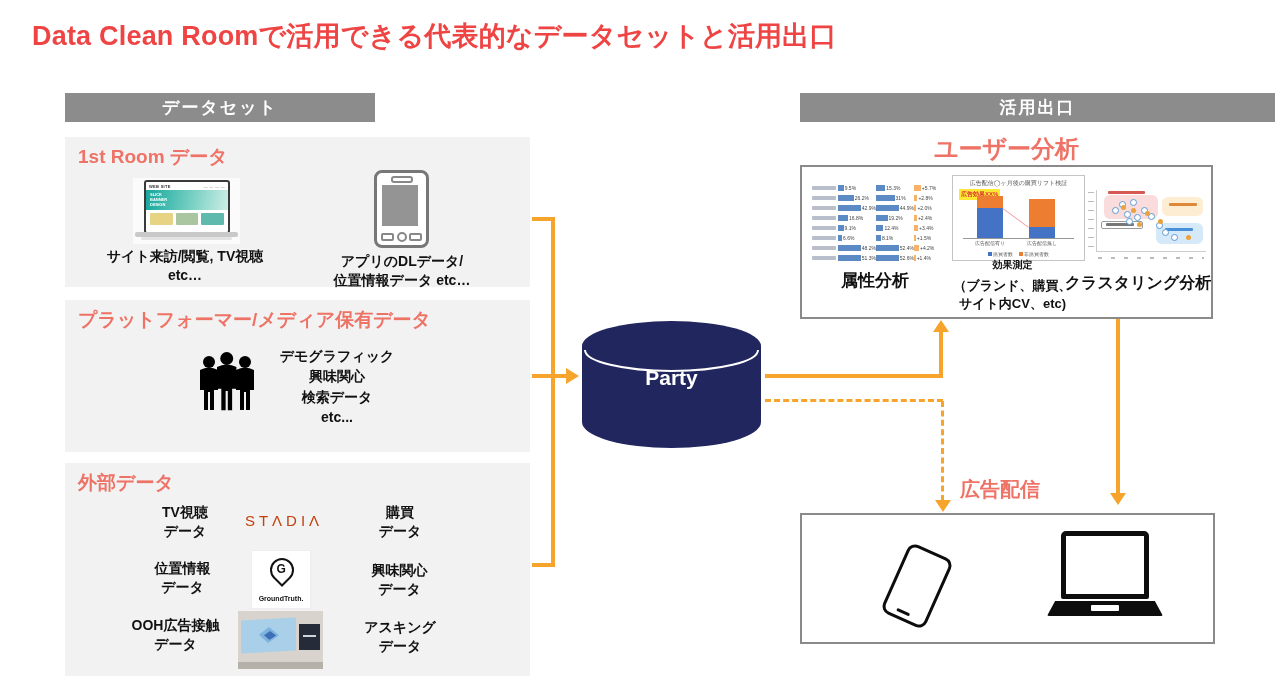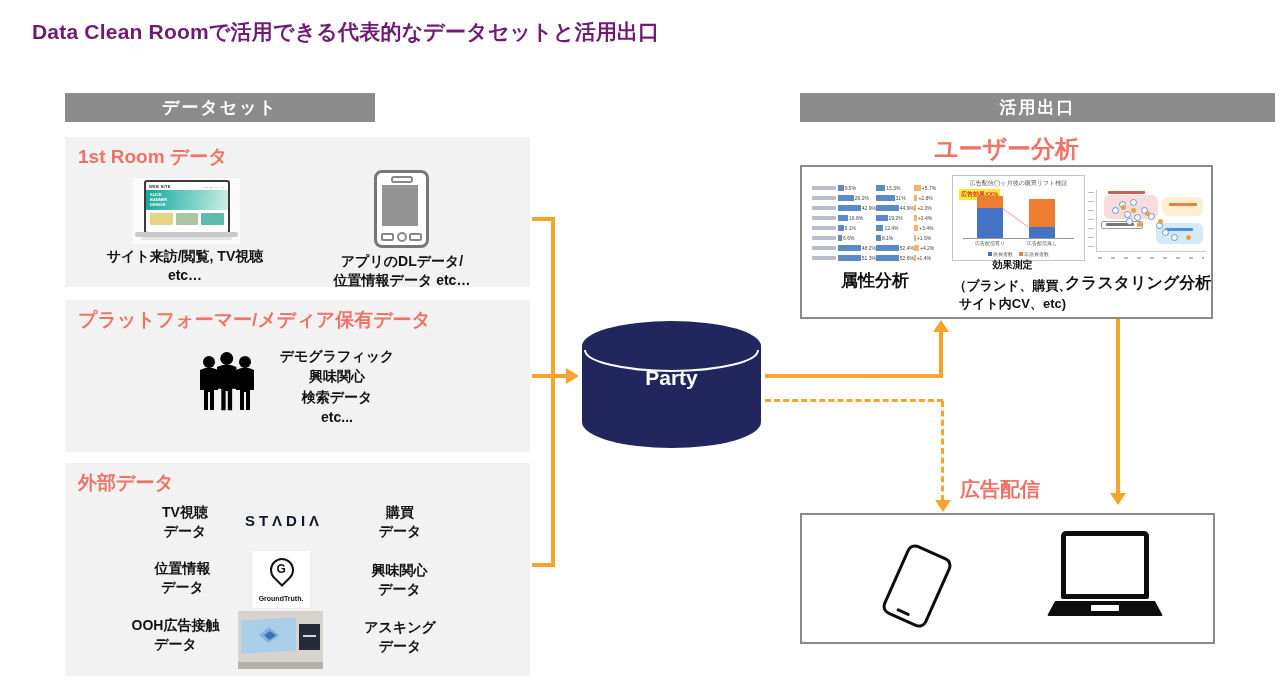--- a/index.html
+++ b/index.html
@@ -3,21 +3,21 @@
 <meta charset="utf-8">
 <style>
   html,body{margin:0;padding:0;background:#fff;}
   .canvas{position:relative;width:1280px;height:692px;background:#fff;overflow:hidden;
           font-family:"Liberation Sans","DejaVu Sans",sans-serif;color:#222;}
   .abs{position:absolute;}
   .preline{white-space:pre-line;}
   .ctr{text-align:center;}
 
   
-  .page-title{left:32px;top:18px;font-size:21px;font-weight:bold;color:#701a75;letter-spacing:.2px;}
+  .page-title{left:32px;top:18px;font-size:27px;font-weight:bold;color:#ef4444;letter-spacing:.2px;}
   .gray-bar{background:#8c8c8c;color:#fff;font-size:17px;font-weight:bold;
             display:flex;align-items:center;justify-content:center;letter-spacing:2px;}
   .section{background:#f2f2f2;}
   .sec-heading{position:absolute;left:13px;top:7px;font-size:19px;font-weight:bold;color:#ee7366;}
   .cap{font-size:14px;font-weight:bold;color:#111;line-height:1.35;}
   .salmon{color:#ee7366;font-weight:bold;}
 
   
   .oline{background:#f6a42b;}
   .dash-h{border-top:3px dashed #f6a42b;}
@@ -44,22 +44,22 @@
 
   
   .phone1{left:374px;top:170px;width:49px;height:72px;border:3px solid #777;border-radius:8px;background:#fff;}
   .p1-slot{position:absolute;left:14px;top:3px;width:18px;height:3px;border:2px solid #888;border-radius:3px;}
   .p1-screen{position:absolute;left:5px;top:12px;width:36px;height:41px;background:#949494;}
   .p1-b1{position:absolute;left:4px;bottom:4px;width:9px;height:4px;border:2px solid #888;border-radius:2px;}
   .p1-dot{position:absolute;left:20px;bottom:3px;width:6px;height:6px;border:2px solid #888;border-radius:50%;}
   .p1-b2{position:absolute;right:4px;bottom:4px;width:9px;height:4px;border:2px solid #888;border-radius:2px;}
 
   
-  .stadia{left:236px;top:512px;width:96px;text-align:center;font-size:15px;font-weight:bold;
-          color:#0f172a;letter-spacing:4px;}
+  .stadia{left:236px;top:512px;width:96px;text-align:center;font-size:15px;font-weight:normal;
+          color:#c2410c;letter-spacing:4px;}
   .gtbox{left:252px;top:551px;width:58px;height:57px;background:#fff;box-shadow:0 0 0 1px #eee;text-align:center;}
   .gt-pin{position:absolute;left:18px;top:7px;width:20px;height:20px;border:2.5px solid #111;
           border-radius:50% 50% 50% 0;transform:rotate(-45deg);}
   .gt-g{position:absolute;left:0;top:2px;width:20px;text-align:center;transform:rotate(45deg);
         font-size:12px;font-weight:bold;color:#111;}
   .gt-name{position:absolute;left:0;bottom:6px;width:100%;font-size:7px;font-weight:bold;color:#111;}
   .billboard{left:238px;top:611px;width:85px;height:58px;background:#d8d4cd;overflow:hidden;}
   .bb-screen{position:absolute;left:3px;top:8px;width:55px;height:33px;background:#a9cfe9;transform:skewY(-3deg);}
   .bb-d1{position:absolute;left:18px;top:8px;width:20px;height:16px;background:#7db3de;clip-path:polygon(50% 0,100% 55%,45% 100%,0 45%);}
   .bb-d2{position:absolute;left:23px;top:12px;width:12px;height:9px;background:#3e6fb4;clip-path:polygon(50% 0,100% 55%,45% 100%,0 45%);}

